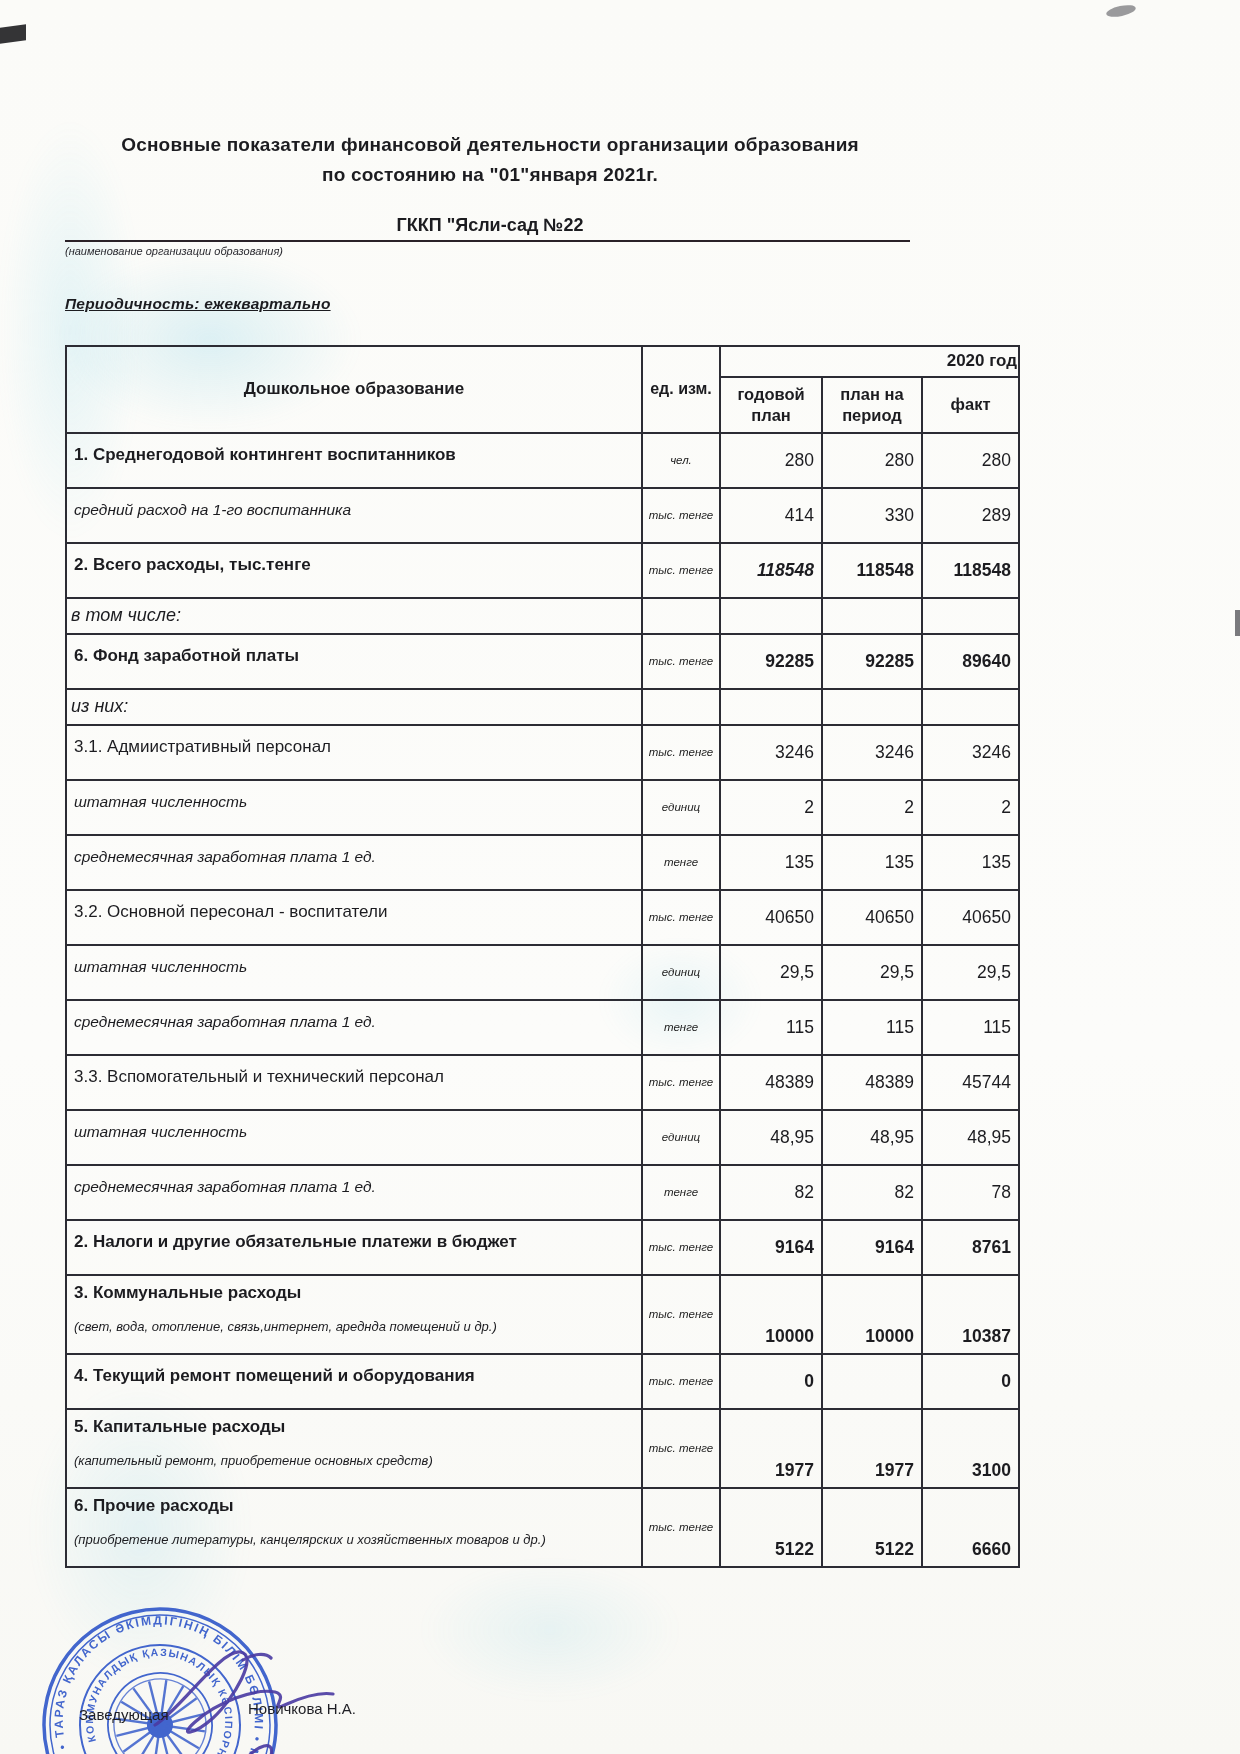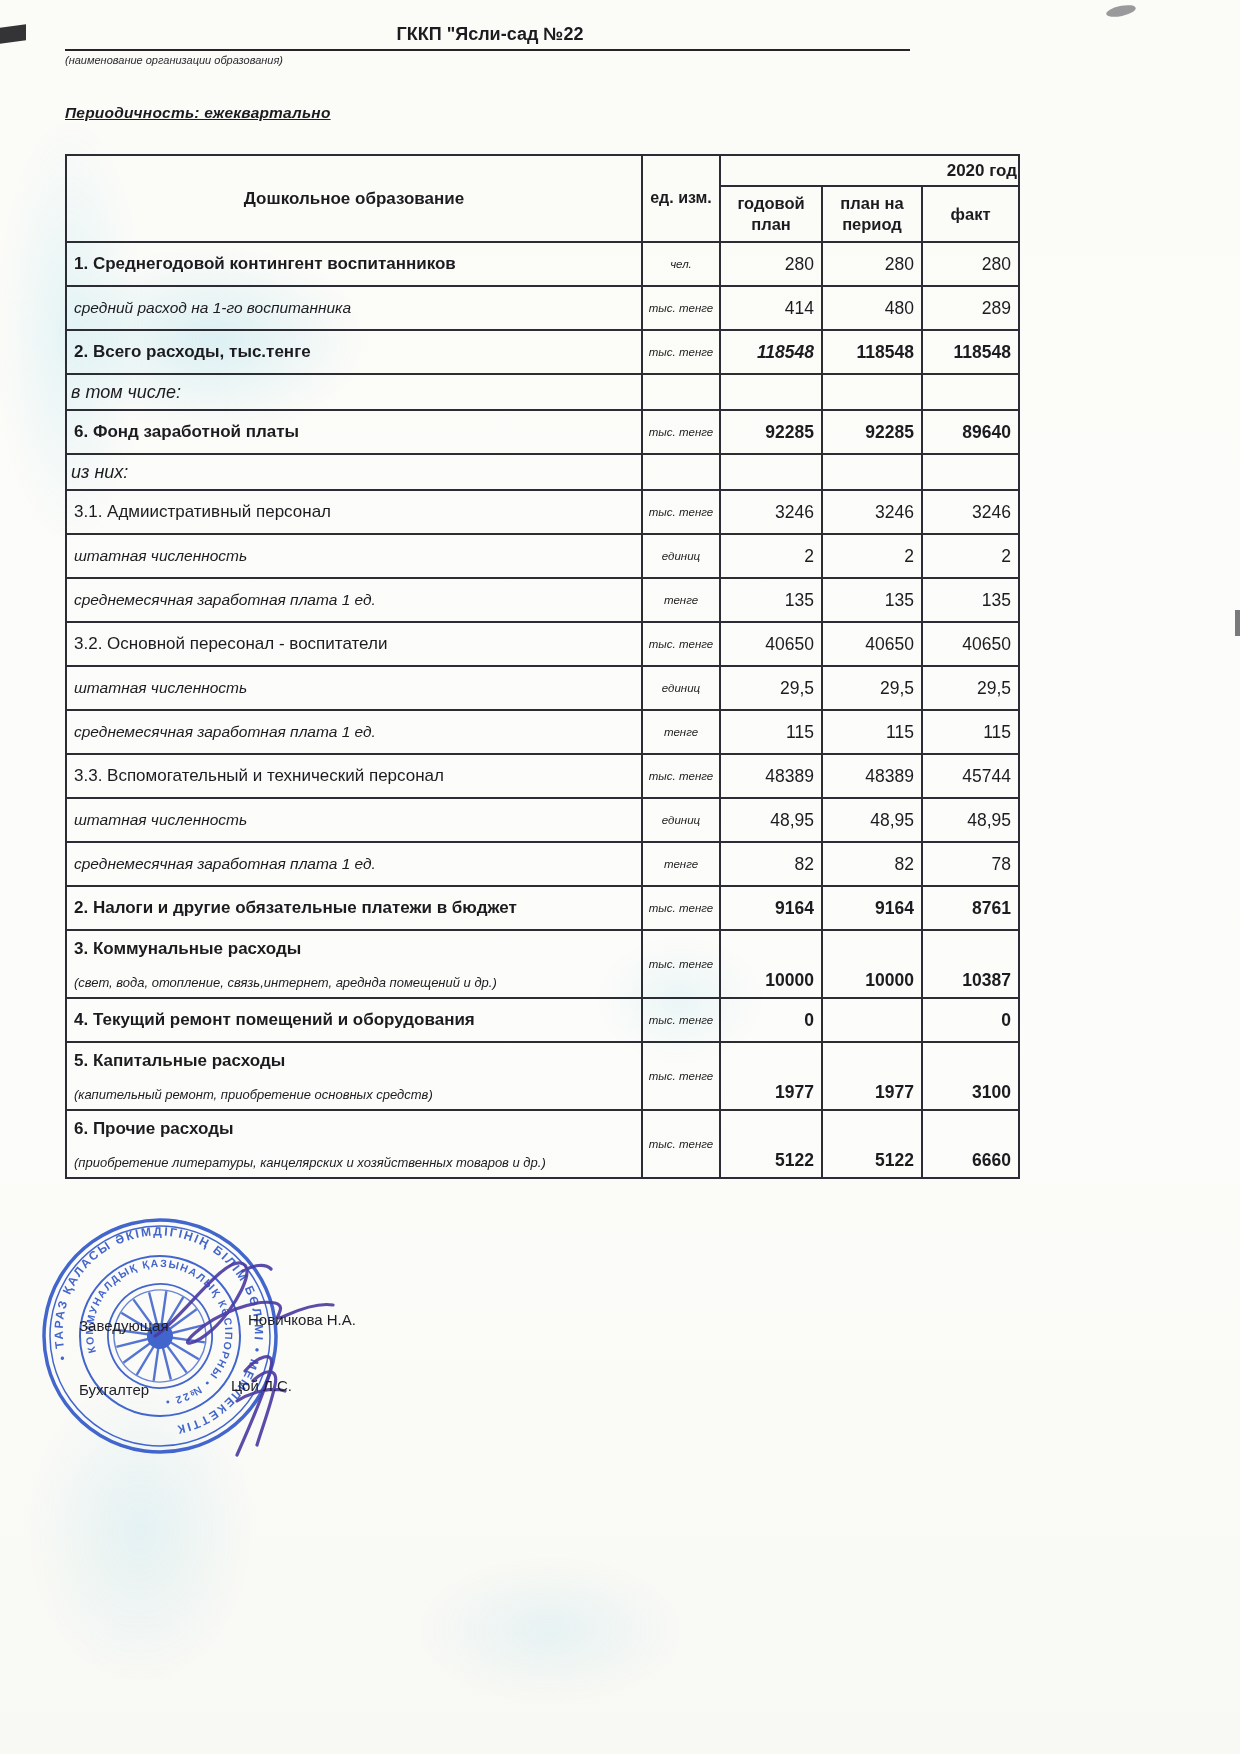--- a/index.html
+++ b/index.html
@@ -32,21 +32,21 @@
   .org-cap{margin-top:3px;font-style:italic;font-size:11px;width:845px;color:#2a2a30;}
   .period{margin-top:38px;font-style:italic;font-size:15.5px;font-weight:bold;text-decoration:underline;letter-spacing:.2px;}
 
   table.fin{margin-top:32px;border-collapse:collapse;width:953px;table-layout:fixed;}
   table.fin th, table.fin td{border:2px solid #2c2c34;vertical-align:middle;}
   table.fin{border:2.5px solid #26262e;}
   th.h-name{font-size:17px;font-weight:bold;text-align:center;}
   th.h-unit{font-size:16px;font-weight:bold;text-align:center;line-height:1.3;padding:2px;}
   th.h-year{font-size:17px;font-weight:bold;text-align:right;height:27px;padding-left:47px;}
   th.h-sub{font-size:16.5px;font-weight:bold;text-align:center;line-height:1.25;height:50px;padding:2px;}
-  td.c-label{padding:5px 8px 5px 7px;font-size:17px;}
+  td.c-label{padding:5px 8px 16px 7px;font-size:17px;}
   td.c-label.b{font-weight:bold;}
   td.c-label.i{font-style:italic;font-size:15.5px;}
   td.c-label.sm{font-style:italic;font-size:18px;padding:4px 4px;}
   td.c-label .sub{font-style:italic;font-weight:normal;font-size:13px;margin-top:16px;}
   td.c-unit{font-style:italic;font-size:11.5px;text-align:center;padding:2px;color:#222;}
   td.c-num{font-size:17.5px;text-align:right;padding:4px 7px 4px 2px;white-space:nowrap;}
   td.c-num.b{font-weight:bold;}
   td.c-num.bi{font-weight:bold;font-style:italic;}
   tr.has-sub td.c-num{vertical-align:bottom;padding-bottom:6px;}
   tr.note td{height:26px;}
@@ -70,20 +70,24 @@
   <div class="artifact corner-tl"></div>
   <div class="artifact mark-tr"></div>
   <div class="artifact edge-r"></div>
   <div class="artifact speck speck1"></div>
   <div class="artifact speck speck2"></div>
   <div class="artifact speck speck3"></div>
   <div class="artifact speck speck4"></div>
   <div class="artifact speck speck5"></div>
 
   <div class="content">
+    <div class="title">
+      <div>Основные показатели финансовой деятельности организации образования</div>
+      <div>по состоянию на "01"января 2021г.</div>
+    </div>
 
     <div class="org">ГККП "Ясли-сад №22</div>
     <div class="org-rule"></div>
     <div class="org-cap">(наименование организации образования)</div>
 
     <div class="period">Периодичность: ежеквартально</div>
 
     <table class="fin">
       <colgroup>
         <col style="width:576px">
@@ -113,21 +117,21 @@
             <td class="c-num ">280</td>
             <td class="c-num ">280</td>
             <td class="c-num ">280</td>
           </tr>
           <tr class="reg">
             <td class="c-label i">
               <div>средний расход на 1-го воспитанника</div>
             </td>
             <td class="c-unit">тыс. тенге</td>
             <td class="c-num ">414</td>
-            <td class="c-num ">480</td>
+            <td class="c-num ">330</td>
             <td class="c-num ">289</td>
           </tr>
           <tr class="reg">
             <td class="c-label b">
               <div>2. Всего расходы, тыс.тенге</div>
             </td>
             <td class="c-unit">тыс. тенге</td>
             <td class="c-num bi">118548</td>
             <td class="c-num b">118548</td>
             <td class="c-num b">118548</td>

